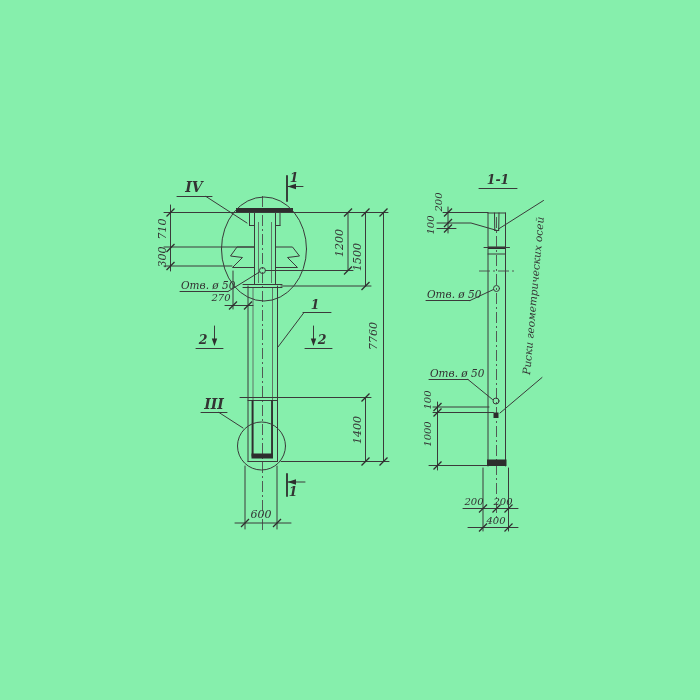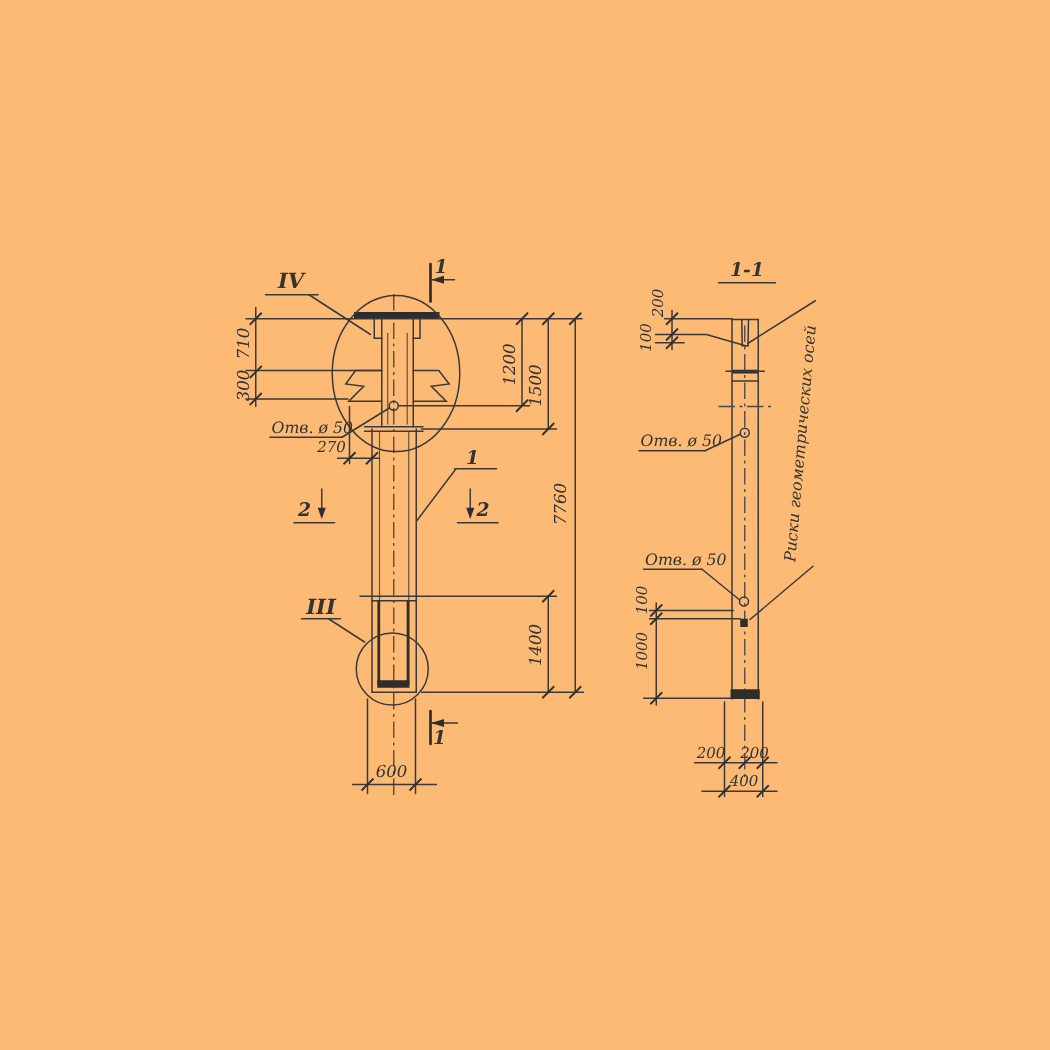--- a/index.html
+++ b/index.html
@@ -1,19 +1,19 @@
 <!DOCTYPE html>
 <html><head>
 <meta charset="utf-8">
 <style>
   html,body{margin:0;padding:0;background:#ffffff;}
   .sheet{
     position:relative;
     width:700px;height:700px;
-    background:#fdba74;
+    background:#86efac;
     overflow:hidden;
     font-family:"DejaVu Serif", serif;
     text-align:center;
   }
   svg{position:absolute;top:0;left:0;}
   .ln{stroke:#3a3a3a;stroke-width:1;fill:none;stroke-linecap:round;}
   .ln2{stroke:#2e2e2e;stroke-width:1.8;fill:none;stroke-linecap:round;}
   .thin{stroke:#555555;stroke-width:0.8;fill:none;}
   .cl{stroke:#4a4a4a;stroke-width:0.9;fill:none;stroke-dasharray:11 3 2 3;}
   .dk{fill:#2d2d2d;stroke:none;}

